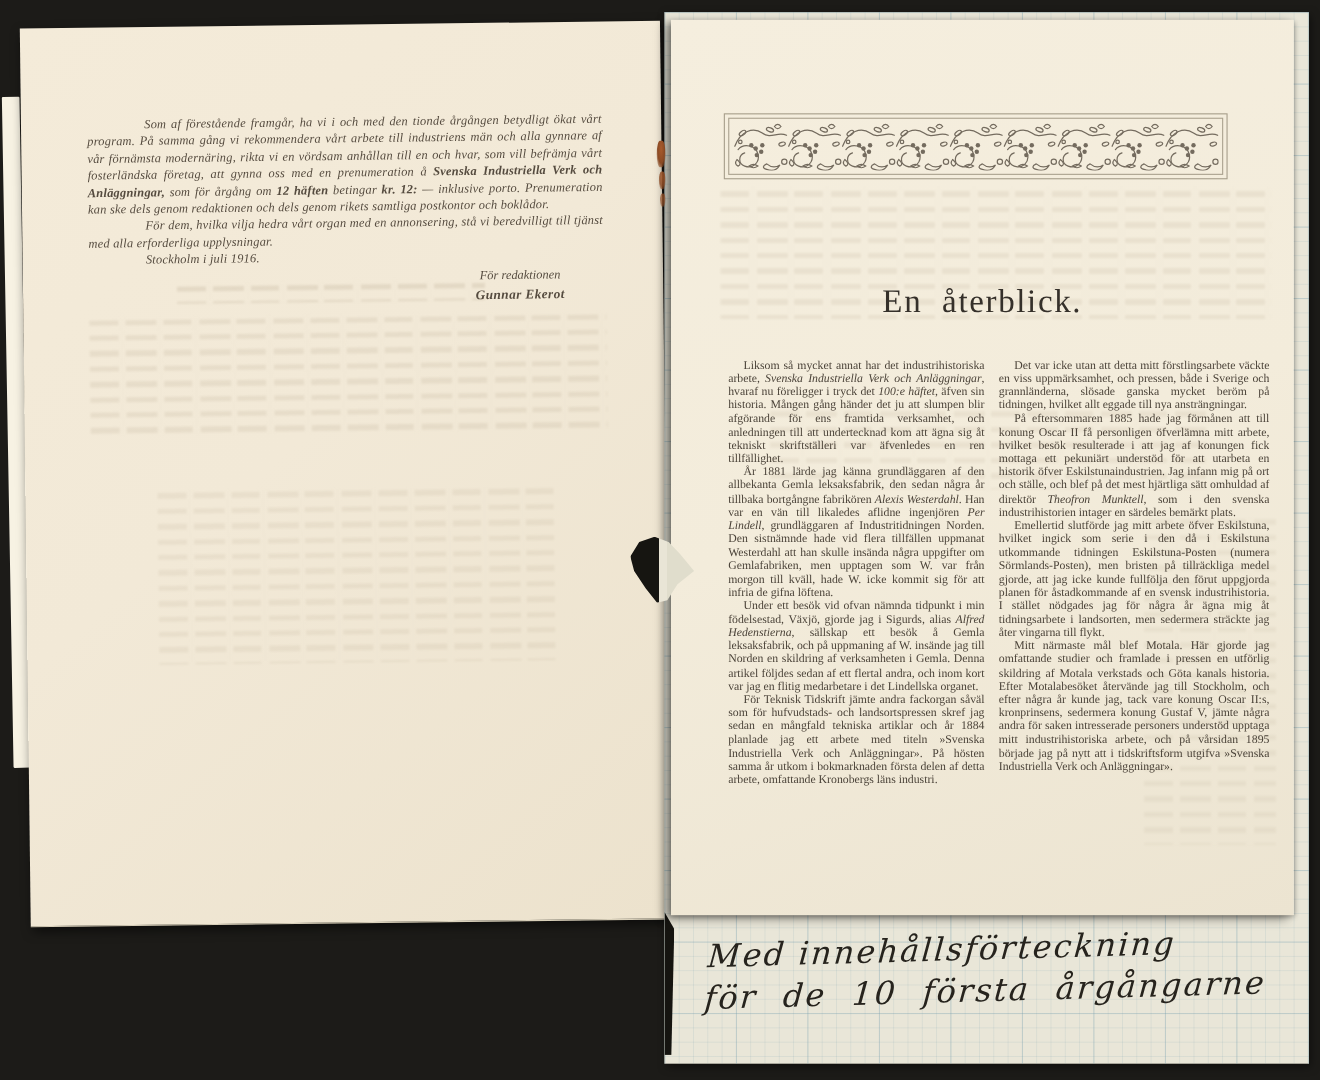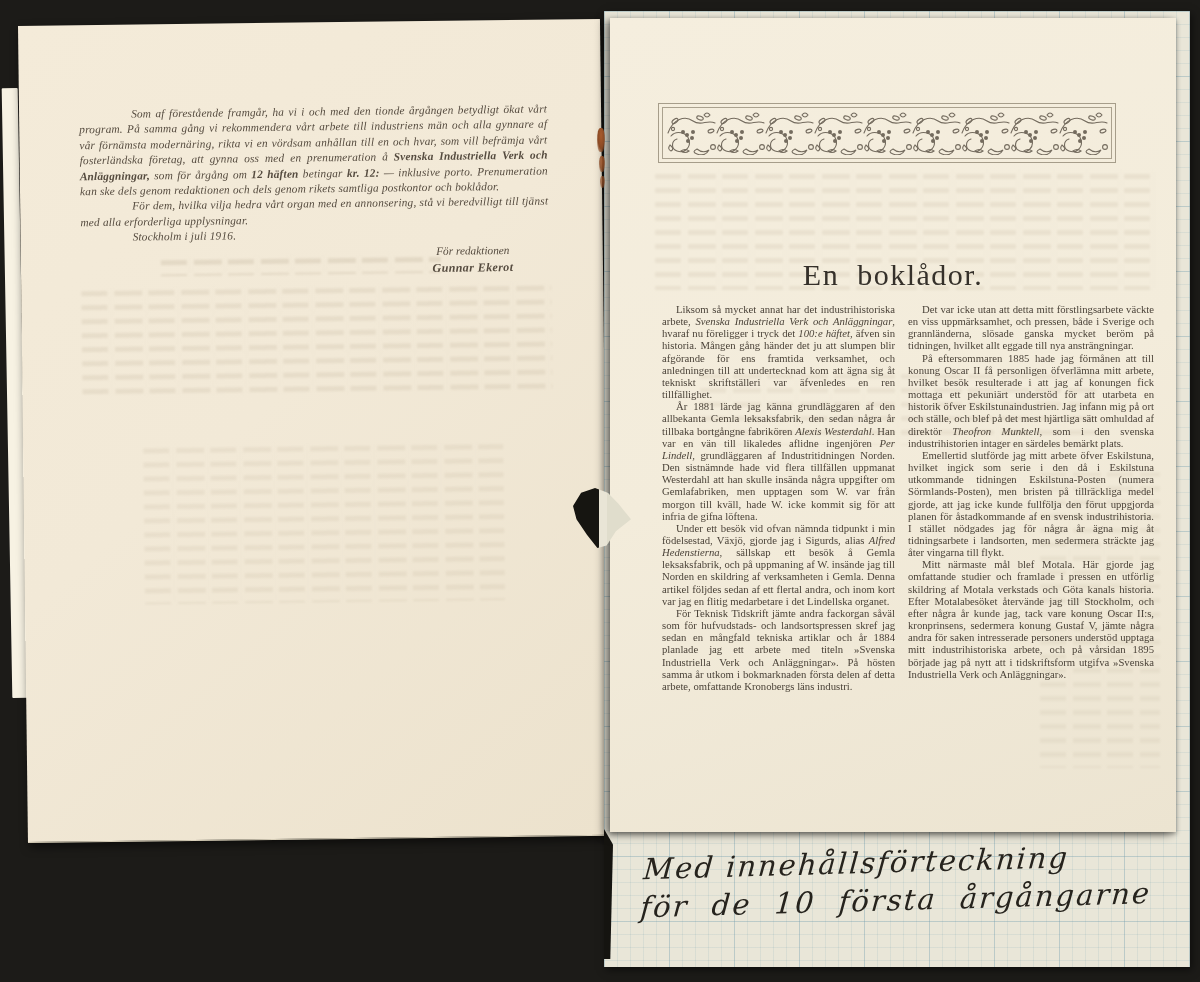--- a/index.html
+++ b/index.html
@@ -58,21 +58,21 @@
     background:linear-gradient(160deg,#f5eede 0%,var(--paper-r) 50%,#ece4d1 100%);
     box-shadow:-6px 3px 9px rgba(0,0,0,.38),0 2px 5px rgba(0,0,0,.4);}
   .ornament-box{position:absolute;left:48px;top:85px;width:458px;height:60px;
     border:1px solid #a69d8a;padding:3px;box-sizing:border-box;}
   .ornament-inner{width:100%;height:100%;border:1px solid #aaa18e;box-sizing:border-box;
     display:flex;align-items:center;justify-content:center;}
   .ornament-inner svg{display:block;opacity:.85;}
   .title{position:absolute;left:0;top:240px;width:100%;margin:0;text-align:center;
     font-size:30px;font-weight:normal;color:var(--title-ink);
     letter-spacing:1.5px;word-spacing:9px;}
-  .columns{position:absolute;left:52px;top:285px;width:492px;height:470px;
+  .columns{position:absolute;left:52px;top:308px;width:492px;height:470px;
     display:flex;gap:13px;overflow:hidden;}
   .col{font-size:10.7px;line-height:12.15px;text-align:justify;color:var(--ink);}
   .col1{width:233px;}
   .col2{width:246px;}
   .col p{margin:0;text-indent:14px;}
   .b{font-weight:bold;}
   .i{font-style:italic;}
 
   
   .ghost{position:absolute;filter:blur(1.2px);opacity:.09;pointer-events:none;
@@ -162,21 +162,21 @@
           <use href="#orn" x="147"></use>
             <use href="#orn" x="196"></use>
             <use href="#orn" x="245"></use>
           <use href="#orn" x="294"></use>
             <use href="#orn" x="343"></use>
             <use href="#orn" x="392"></use>
         </svg>
       </div>
     </div>
 
-    <h1 class="title">En boklådor.</h1>
+    <h1 class="title">En återblick.</h1>
 
     <div class="columns">
       <div class="col col1">
           <p><span>Liksom så mycket annat har det industrihistoriska arbete, </span><span class="i">Svenska Industriella Verk och Anläggningar</span><span>, hvaraf nu föreligger i tryck det </span><span class="i">100:e häftet</span><span>, äfven sin historia.  Mången gång händer det ju att slumpen blir afgörande för ens framtida verksamhet, och anledningen till att undertecknad kom att ägna sig åt tekniskt skriftställeri var äfvenledes en ren tillfällighet.</span></p>
           <p><span>År 1881 lärde jag känna grundläggaren af den allbekanta Gemla leksaksfabrik, den sedan några år tillbaka bortgångne fabrikören </span><span class="i">Alexis Westerdahl</span><span>. Han var en vän till likaledes aflidne ingenjören </span><span class="i">Per Lindell</span><span>, grundläggaren af Industritidningen Norden.  Den sistnämnde hade vid flera tillfällen uppmanat Westerdahl att han skulle insända några uppgifter om Gemlafabriken, men upptagen som W. var från morgon till kväll, hade W. icke kommit sig för att infria de gifna löftena.</span></p>
           <p><span>Under ett besök vid ofvan nämnda tidpunkt i min födelsestad, Växjö, gjorde jag i Sigurds, alias </span><span class="i">Alfred Hedenstierna</span><span>, sällskap ett besök å Gemla leksaksfabrik, och på uppmaning af W. insände jag till Norden en skildring af verksamheten i Gemla. Denna artikel följdes sedan af ett flertal andra, och inom kort var jag en flitig medarbetare i det Lindellska organet.</span></p>
           <p><span>För Teknisk Tidskrift jämte andra fackorgan såväl som för hufvudstads- och landsortspressen skref jag sedan en mångfald tekniska artiklar och år 1884 planlade jag ett arbete med titeln »Svenska Industriella Verk och Anläggningar».  På hösten samma år utkom i bokmarknaden första delen af detta arbete, omfattande Kronobergs läns industri.</span></p>
         </div>
       <div class="col col2">
           <p><span>Det var icke utan att detta mitt förstlingsarbete väckte en viss uppmärksamhet, och pressen, både i Sverige och grannländerna, slösade ganska mycket beröm på tidningen, hvilket allt eggade till nya ansträngningar.</span></p>

